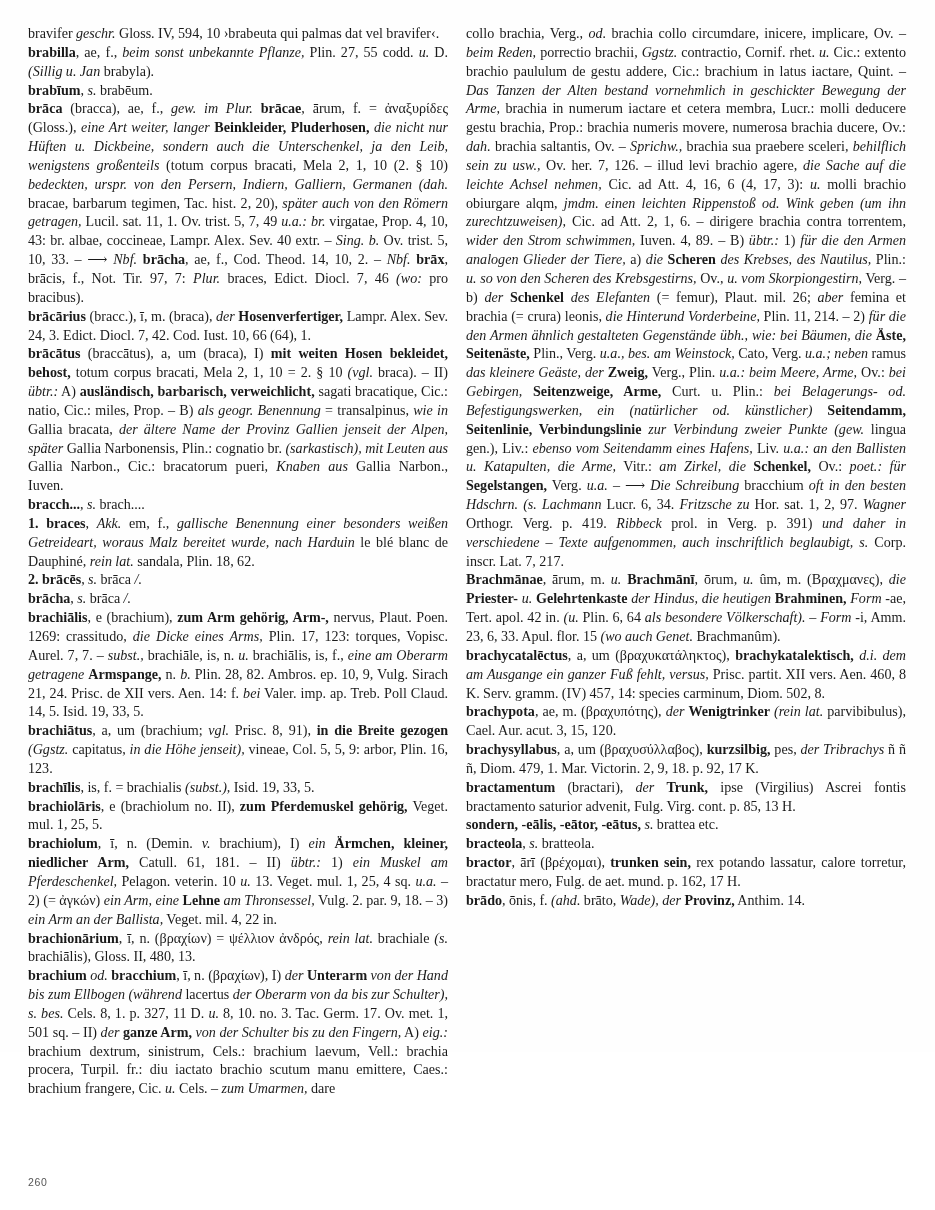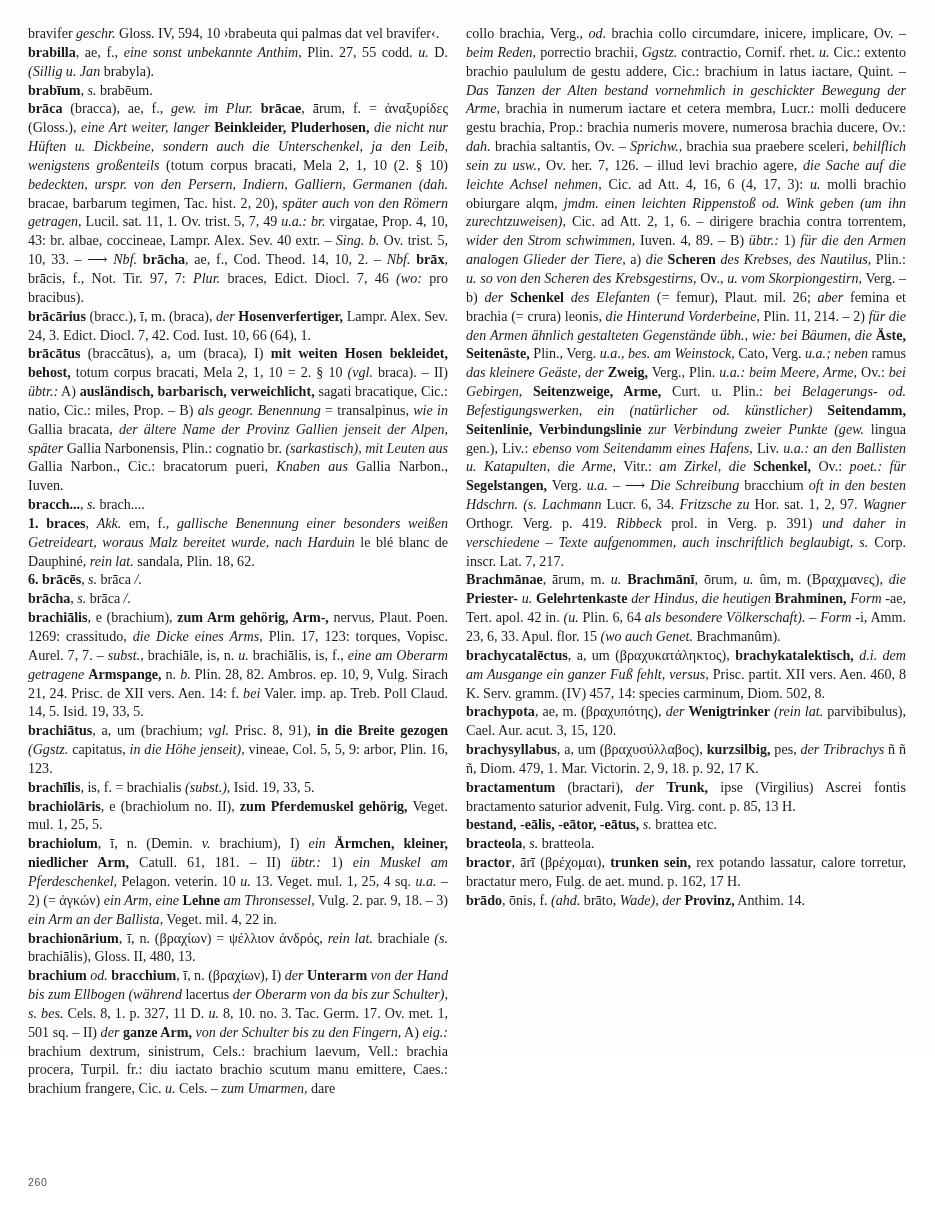--- a/index.html
+++ b/index.html
@@ -70,46 +70,46 @@
 </style>
 </head>
 <body>
 
 <div id="page">
 
   <div class="columns">
 
     <div class="col left">
       <p class="entry">bravifer <i>geschr.</i> Gloss. IV, 594, 10 ›brabeuta qui palmas dat vel bravifer‹.</p>
-      <p class="entry"><b>brabilla</b>, ae, f., <i>eine sonst unbekannte Anthim,</i> Plin. 27, 55 codd. <i>u.</i> D. <i>(Sillig u. Jan</i> brabyla).</p>
+      <p class="entry"><b>brabilla</b>, ae, f., <i>beim sonst unbekannte Pflanze,</i> Plin. 27, 55 codd. <i>u.</i> D. <i>(Sillig u. Jan</i> brabyla).</p>
       <p class="entry"><b>brabīum</b>, <i>s.</i> brabēum.</p>
       <p class="entry"><b>brāca</b> (bracca), ae, f., <i>gew. im Plur.</i> <b>brācae</b>, ārum, f. = ἀναξυρίδες (Gloss.), <i>eine Art weiter, langer</i> <b>Beinkleider, Pluderhosen,</b> <i>die nicht nur Hüften u. Dickbeine, sondern auch die Unterschenkel, ja den Leib, wenigstens großenteils</i> (totum corpus bracati, Mela 2, 1, 10 (2. § 10) <i>bedeckten, urspr. von den Persern, Indiern, Galliern, Germanen (dah.</i> bracae, barbarum tegimen, Tac. hist. 2, 20), <i>später auch von den Römern getragen,</i> Lucil. sat. 11, 1. Ov. trist. 5, 7, 49 <i>u.a.: br.</i> virgatae, Prop. 4, 10, 43: br. albae, coccineae, Lampr. Alex. Sev. 40 extr. – <i>Sing. b.</i> Ov. trist. 5, 10, 33. – ⟶ <i>Nbf.</i> <b>brācha</b>, ae, f., Cod. Theod. 14, 10, 2. – <i>Nbf.</i> <b>brāx</b>, brācis, f., Not. Tir. 97, 7: <i>Plur.</i> braces, Edict. Diocl. 7, 46 <i>(wo:</i> pro bracibus).</p>
       <p class="entry"><b>brācārius</b> (bracc.), ī, m. (braca), <i>der</i> <b>Hosenverfertiger,</b> Lampr. Alex. Sev. 24, 3. Edict. Diocl. 7, 42. Cod. Iust. 10, 66 (64), 1.</p>
       <p class="entry"><b>brācātus</b> (braccātus), a, um (braca), I) <b>mit weiten Hosen bekleidet, behost,</b> totum corpus bracati, Mela 2, 1, 10 = 2. § 10 <i>(vgl.</i> braca). – II) <i>übtr.:</i> A) <b>ausländisch, barbarisch, verweichlicht,</b> sagati bracatique, Cic.: natio, Cic.: miles, Prop. – B) <i>als geogr. Benennung</i> = transalpinus, <i>wie in</i> Gallia bracata, <i>der ältere Name der Provinz Gallien jenseit der Alpen, später</i> Gallia Narbonensis, Plin.: cognatio br. <i>(sarkastisch), mit Leuten aus</i> Gallia Narbon., Cic.: bracatorum pueri, <i>Knaben aus</i> Gallia Narbon., Iuven.</p>
       <p class="entry"><b>bracch...</b>, <i>s.</i> brach....</p>
       <p class="entry"><b>1. braces</b>, <i>Akk.</i> em, f., <i>gallische Benennung einer besonders weißen Getreideart, woraus Malz bereitet wurde, nach Harduin</i> le blé blanc de Dauphiné, <i>rein lat.</i> sandala, Plin. 18, 62.</p>
-      <p class="entry"><b>6. brācēs</b>, <i>s.</i> brāca <i>/.</i></p>
+      <p class="entry"><b>2. brācēs</b>, <i>s.</i> brāca <i>/.</i></p>
       <p class="entry"><b>brācha</b>, <i>s.</i> brāca <i>/.</i></p>
       <p class="entry"><b>brachiālis</b>, e (brachium), <b>zum Arm gehörig, Arm-,</b> nervus, Plaut. Poen. 1269: crassitudo, <i>die Dicke eines Arms,</i> Plin. 17, 123: torques, Vopisc. Aurel. 7, 7. – <i>subst.,</i> brachiāle, is, n. <i>u.</i> brachiālis, is, f., <i>eine am Oberarm getragene</i> <b>Armspange,</b> n. <i>b.</i> Plin. 28, 82. Ambros. ep. 10, 9, Vulg. Sirach 21, 24. Prisc. de XII vers. Aen. 14: f. <i>bei</i> Valer. imp. ap. Treb. Poll Claud. 14, 5. Isid. 19, 33, 5.</p>
       <p class="entry"><b>brachiātus</b>, a, um (brachium; <i>vgl.</i> Prisc. 8, 91), <b>in die Breite gezogen</b> <i>(Ggstz.</i> capitatus, <i>in die Höhe jenseit),</i> vineae, Col. 5, 5, 9: arbor, Plin. 16, 123.</p>
       <p class="entry"><b>brachīlis</b>, is, f. = brachialis <i>(subst.),</i> Isid. 19, 33, 5.</p>
       <p class="entry"><b>brachiolāris</b>, e (brachiolum no. II), <b>zum Pferdemuskel gehörig,</b> Veget. mul. 1, 25, 5.</p>
       <p class="entry"><b>brachiolum</b>, ī, n. (Demin. <i>v.</i> brachium), I) <i>ein</i> <b>Ärmchen, kleiner, niedlicher Arm,</b> Catull. 61, 181. – II) <i>übtr.:</i> 1) <i>ein Muskel am Pferdeschenkel,</i> Pelagon. veterin. 10 <i>u.</i> 13. Veget. mul. 1, 25, 4 sq. <i>u.a.</i> – 2) (= ἀγκών) <i>ein Arm, eine</i> <b>Lehne</b> <i>am Thronsessel,</i> Vulg. 2. par. 9, 18. – 3) <i>ein Arm an der Ballista,</i> Veget. mil. 4, 22 in.</p>
       <p class="entry"><b>brachionārium</b>, ī, n. (βραχίων) = ψέλλιον ἀνδρός, <i>rein lat.</i> brachiale <i>(s.</i> brachiālis), Gloss. II, 480, 13.</p>
       <p class="entry"><b>brachium</b> <i>od.</i> <b>bracchium</b>, ī, n. (βραχίων), I) <i>der</i> <b>Unterarm</b> <i>von der Hand bis zum Ellbogen (während</i> lacertus <i>der Oberarm von da bis zur Schulter), s. bes.</i> Cels. 8, 1. p. 327, 11 D. <i>u.</i> 8, 10. no. 3. Tac. Germ. 17. Ov. met. 1, 501 sq. – II) <i>der</i> <b>ganze Arm,</b> <i>von der Schulter bis zu den Fingern,</i> A) <i>eig.:</i> brachium dextrum, sinistrum, Cels.: brachium laevum, Vell.: brachia procera, Turpil. fr.: diu iactato brachio scutum manu emittere, Caes.: brachium frangere, Cic. <i>u.</i> Cels. – <i>zum Umarmen,</i> dare</p>
     </div>
 
     <div class="col right">
       <p class="entry">collo brachia, Verg., <i>od.</i> brachia collo circumdare, inicere, implicare, Ov. – <i>beim Reden,</i> porrectio brachii, <i>Ggstz.</i> contractio, Cornif. rhet. <i>u.</i> Cic.: extento brachio paululum de gestu addere, Cic.: brachium in latus iactare, Quint. – <i>Das Tanzen der Alten bestand vornehmlich in geschickter Bewegung der Arme,</i> brachia in numerum iactare et cetera membra, Lucr.: molli deducere gestu brachia, Prop.: brachia numeris movere, numerosa brachia ducere, Ov.: <i>dah.</i> brachia saltantis, Ov. – <i>Sprichw.,</i> brachia sua praebere sceleri, <i>behilflich sein zu usw.,</i> Ov. her. 7, 126. – illud levi brachio agere, <i>die Sache auf die leichte Achsel nehmen,</i> Cic. ad Att. 4, 16, 6 (4, 17, 3): <i>u.</i> molli brachio obiurgare alqm, <i>jmdm. einen leichten Rippenstoß od. Wink geben (um ihn zurechtzuweisen),</i> Cic. ad Att. 2, 1, 6. – dirigere brachia contra torrentem, <i>wider den Strom schwimmen,</i> Iuven. 4, 89. – B) <i>übtr.:</i> 1) <i>für die den Armen analogen Glieder der Tiere,</i> a) <i>die</i> <b>Scheren</b> <i>des Krebses, des Nautilus,</i> Plin.: <i>u. so von den Scheren des Krebsgestirns,</i> Ov., <i>u. vom Skorpiongestirn,</i> Verg. – b) <i>der</i> <b>Schenkel</b> <i>des Elefanten</i> (= femur), Plaut. mil. 26; <i>aber</i> femina et brachia (= crura) leonis, <i>die Hinterund Vorderbeine,</i> Plin. 11, 214. – 2) <i>für die den Armen ähnlich gestalteten Gegenstände übh., wie: bei Bäumen, die</i> <b>Äste, Seitenäste,</b> Plin., Verg. <i>u.a., bes. am Weinstock,</i> Cato, Verg. <i>u.a.; neben</i> ramus <i>das kleinere Geäste, der</i> <b>Zweig,</b> Verg., Plin. <i>u.a.: beim Meere, Arme,</i> Ov.: <i>bei Gebirgen,</i> <b>Seitenzweige, Arme,</b> Curt. u. Plin.: <i>bei Belagerungs- od. Befestigungswerken, ein (natürlicher od. künstlicher)</i> <b>Seitendamm, Seitenlinie, Verbindungslinie</b> <i>zur Verbindung zweier Punkte (gew.</i> lingua gen.), Liv.: <i>ebenso vom Seitendamm eines Hafens,</i> Liv. <i>u.a.: an den Ballisten u. Katapulten, die Arme,</i> Vitr.: <i>am Zirkel, die</i> <b>Schenkel,</b> Ov.: <i>poet.: für</i> <b>Segelstangen,</b> Verg. <i>u.a.</i> – ⟶ <i>Die Schreibung</i> bracchium <i>oft in den besten Hdschrn. (s. Lachmann</i> Lucr. 6, 34. <i>Fritzsche zu</i> Hor. sat. 1, 2, 97. <i>Wagner</i> Orthogr. Verg. p. 419. <i>Ribbeck</i> prol. in Verg. p. 391) <i>und daher in verschiedene – Texte aufgenommen, auch inschriftlich beglaubigt, s.</i> Corp. inscr. Lat. 7, 217.</p>
       <p class="entry"><b>Brachmānae</b>, ārum, m. <i>u.</i> <b>Brachmānī</b>, ōrum, <i>u.</i> ûm, m. (Βραχμανες), <i>die</i> <b>Priester-</b> <i>u.</i> <b>Gelehrtenkaste</b> <i>der Hindus, die heutigen</i> <b>Brahminen,</b> <i>Form</i> -ae, Tert. apol. 42 in. <i>(u.</i> Plin. 6, 64 <i>als besondere Völkerschaft).</i> – <i>Form</i> -i, Amm. 23, 6, 33. Apul. flor. 15 <i>(wo auch Genet.</i> Brachmanûm).</p>
       <p class="entry"><b>brachycatalēctus</b>, a, um (βραχυκατάληκτος), <b>brachykatalektisch,</b> <i>d.i. dem am Ausgange ein ganzer Fuß fehlt, versus,</i> Prisc. partit. XII vers. Aen. 460, 8 K. Serv. gramm. (IV) 457, 14: species carminum, Diom. 502, 8.</p>
       <p class="entry"><b>brachypota</b>, ae, m. (βραχυπότης), <i>der</i> <b>Wenigtrinker</b> <i>(rein lat.</i> parvibibulus), Cael. Aur. acut. 3, 15, 120.</p>
       <p class="entry"><b>brachysyllabus</b>, a, um (βραχυσύλλαβος), <b>kurzsilbig,</b> pes, <i>der Tribrachys</i> ñ ñ ñ, Diom. 479, 1. Mar. Victorin. 2, 9, 18. p. 92, 17 K.</p>
       <p class="entry"><b>bractamentum</b> (bractari), <i>der</i> <b>Trunk,</b> ipse (Virgilius) Ascrei fontis bractamento saturior advenit, Fulg. Virg. cont. p. 85, 13 H.</p>
-      <p class="entry"><b>bestand, -eālis, -eātor, -eātus,</b> <i>s.</i> brattea etc.</p>
+      <p class="entry"><b>sondern, -eālis, -eātor, -eātus,</b> <i>s.</i> brattea etc.</p>
       <p class="entry"><b>bracteola</b>, <i>s.</i> bratteola.</p>
       <p class="entry"><b>bractor</b>, ārī (βρέχομαι), <b>trunken sein,</b> rex potando lassatur, calore torretur, bractatur mero, Fulg. de aet. mund. p. 162, 17 H.</p>
       <p class="entry"><b>brādo</b>, ōnis, f. <i>(ahd.</i> brāto, <i>Wade), der</i> <b>Provinz,</b> Anthim. 14.</p>
     </div>
 
   </div>
 
   <div class="pageno">260</div>
 
 </div>

